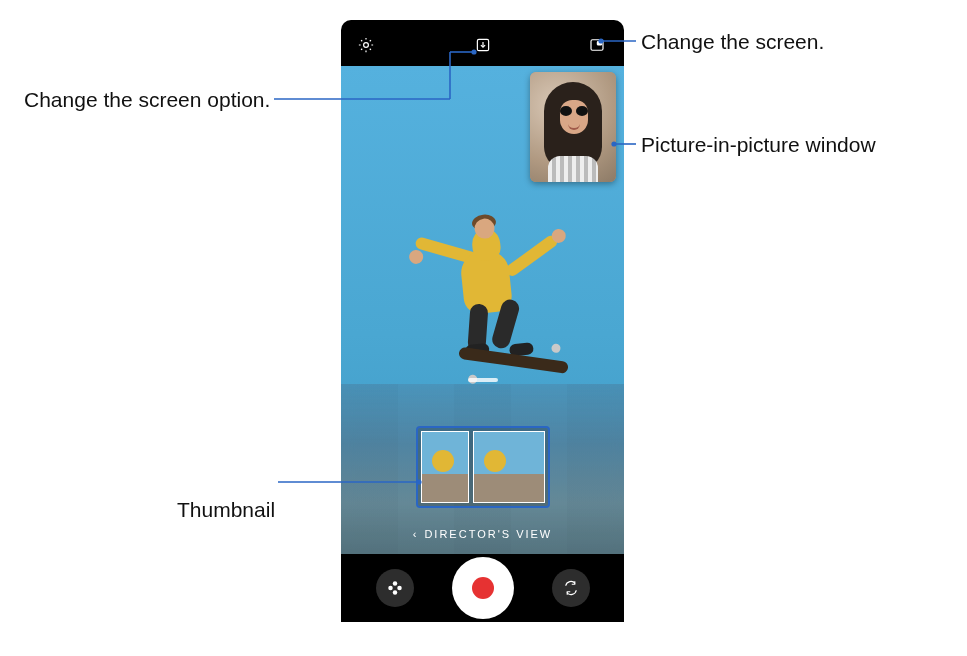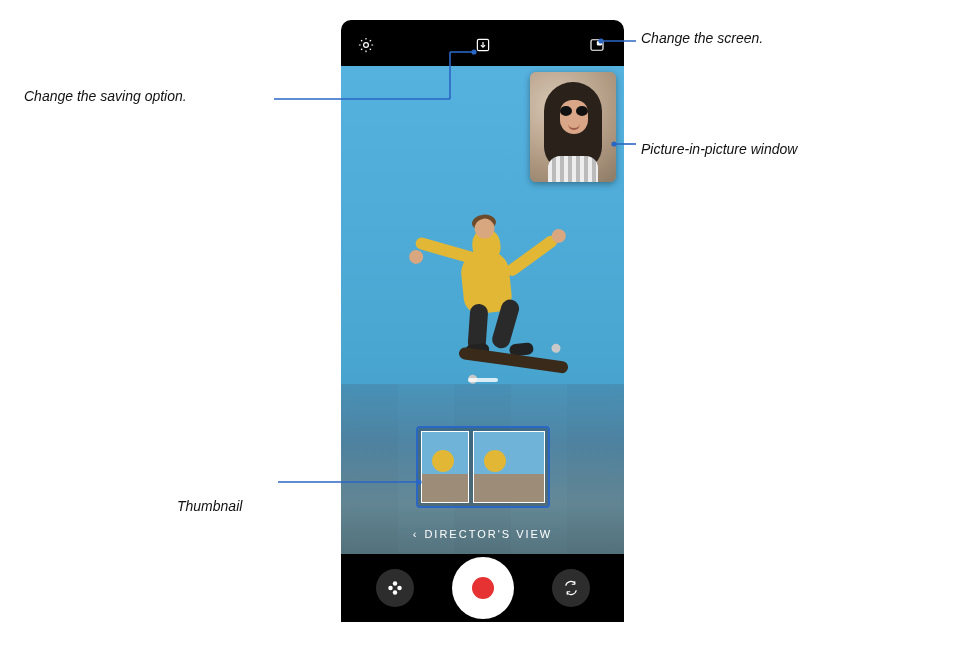--- a/index.html
+++ b/index.html
@@ -198,24 +198,23 @@
     width:62px; height:62px; border-radius:50%;
     background:#fff; display:flex; align-items:center; justify-content:center;
   }
   .record-dot{
     width:22px; height:22px; border-radius:50%; background:#e63232;
   }
 
   
   .label{
     position:absolute;
-    font-size:14px;
+    font-size:21px;
     color:#111;
     white-space:nowrap;
-    font-style:italic;
   }
   .leader{
     position:absolute;
     pointer-events:none;
   }
   .leader line{ stroke:#2a66c4; stroke-width:1.6; }
   .leader circle{ fill:#2a66c4; }
 
   .icon svg { display:block; }
 </style>
@@ -314,23 +313,23 @@
     <div class="round-btn">
       <svg viewBox="0 0 24 24" width="18" height="18" fill="none" stroke="#fff" stroke-width="1.6">
         <path d="M5 9a7 7 0 0 1 12.5-3"></path>
         <path d="M19 15a7 7 0 0 1-12.5 3"></path>
         <path d="M17 3v4h-4M7 21v-4h4"></path>
       </svg>
     </div>
   </div>
 </div>
 
-<div class="label" style="left:24px;  top:88px;">Change the saving option.</div>
+<div class="label" style="left:24px;  top:88px;">Change the screen option.</div>
 <div class="label" style="left:641px; top:30px;">Change the screen.</div>
-<div class="label" style="left:641px; top:141px;text-align:center;">Picture-in-picture window</div>
+<div class="label" style="left:641px; top:133px;text-align:center;">Picture-in-picture window</div>
 <div class="label" style="left:177px; top:498px;">Thumbnail</div>
 
 <svg class="leader" width="967" height="656" style="left:0;top:0">
 
   <line x1="274" y1="99" x2="450" y2="99"></line>
   <line x1="450" y1="99" x2="450" y2="52"></line>
   <line x1="450" y1="52" x2="474" y2="52"></line>
   <circle cx="474" cy="52" r="2.6"></circle>
 
   <line x1="636" y1="41" x2="601" y2="41"></line>

